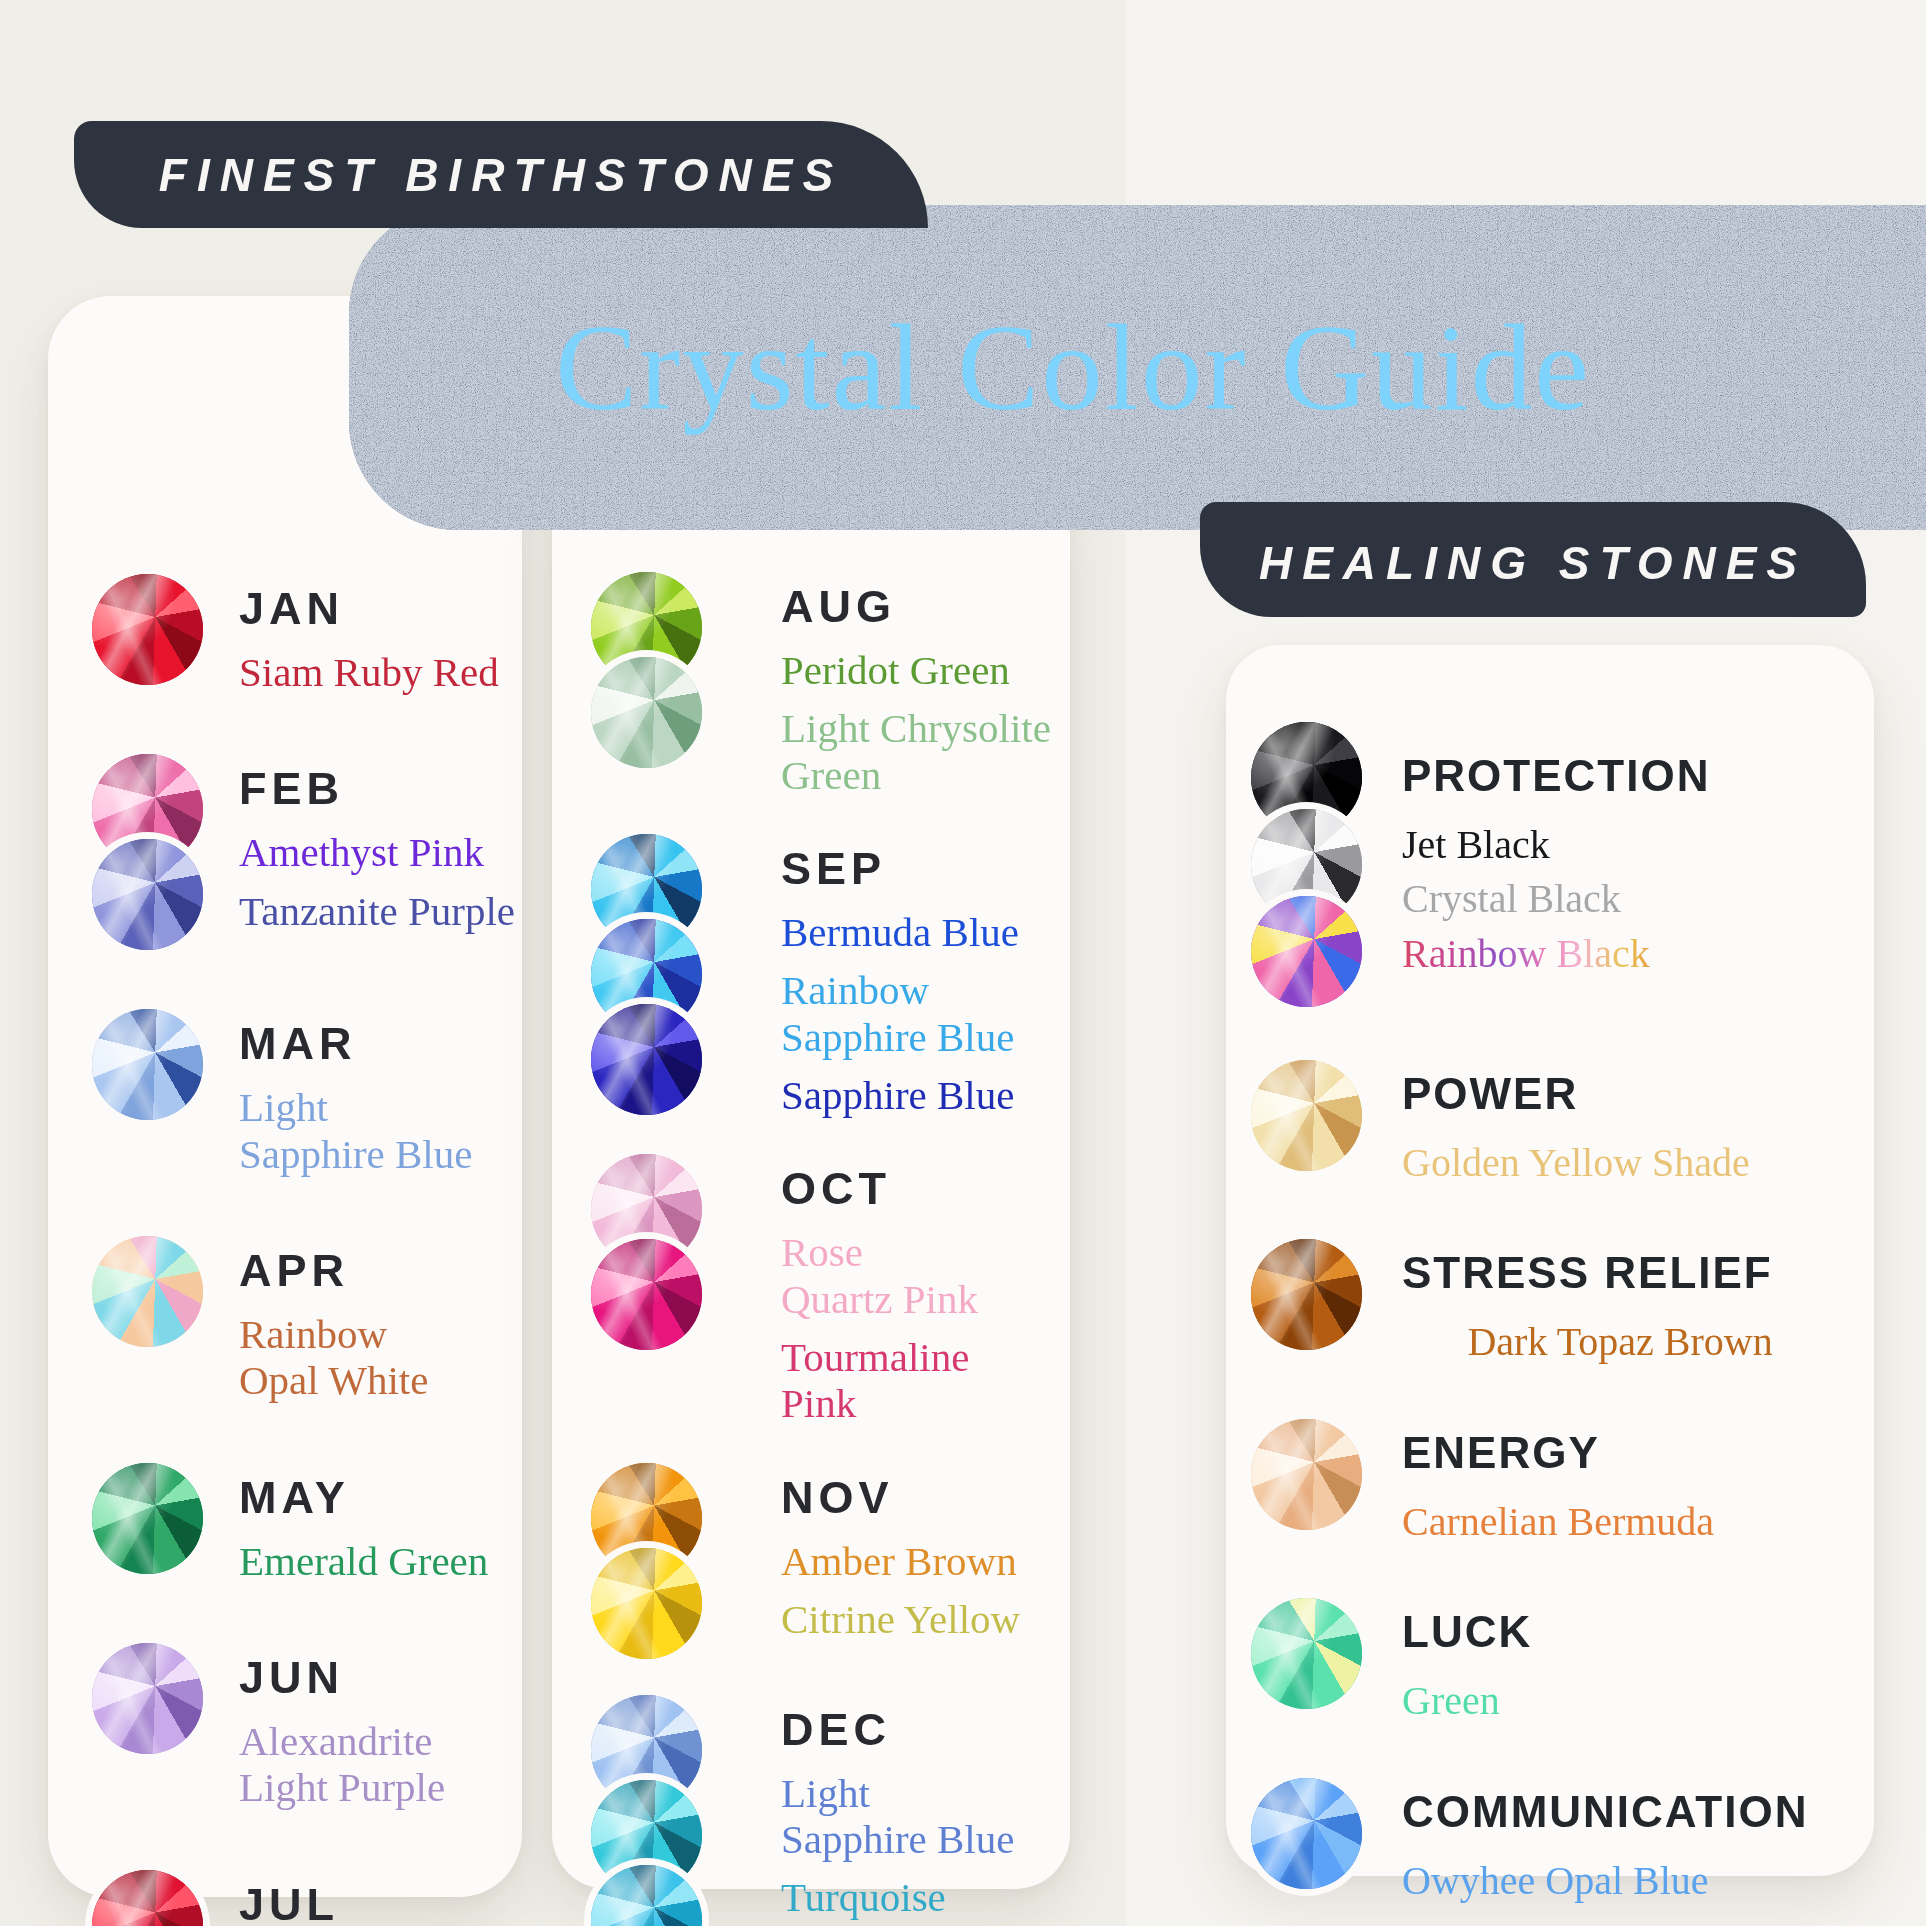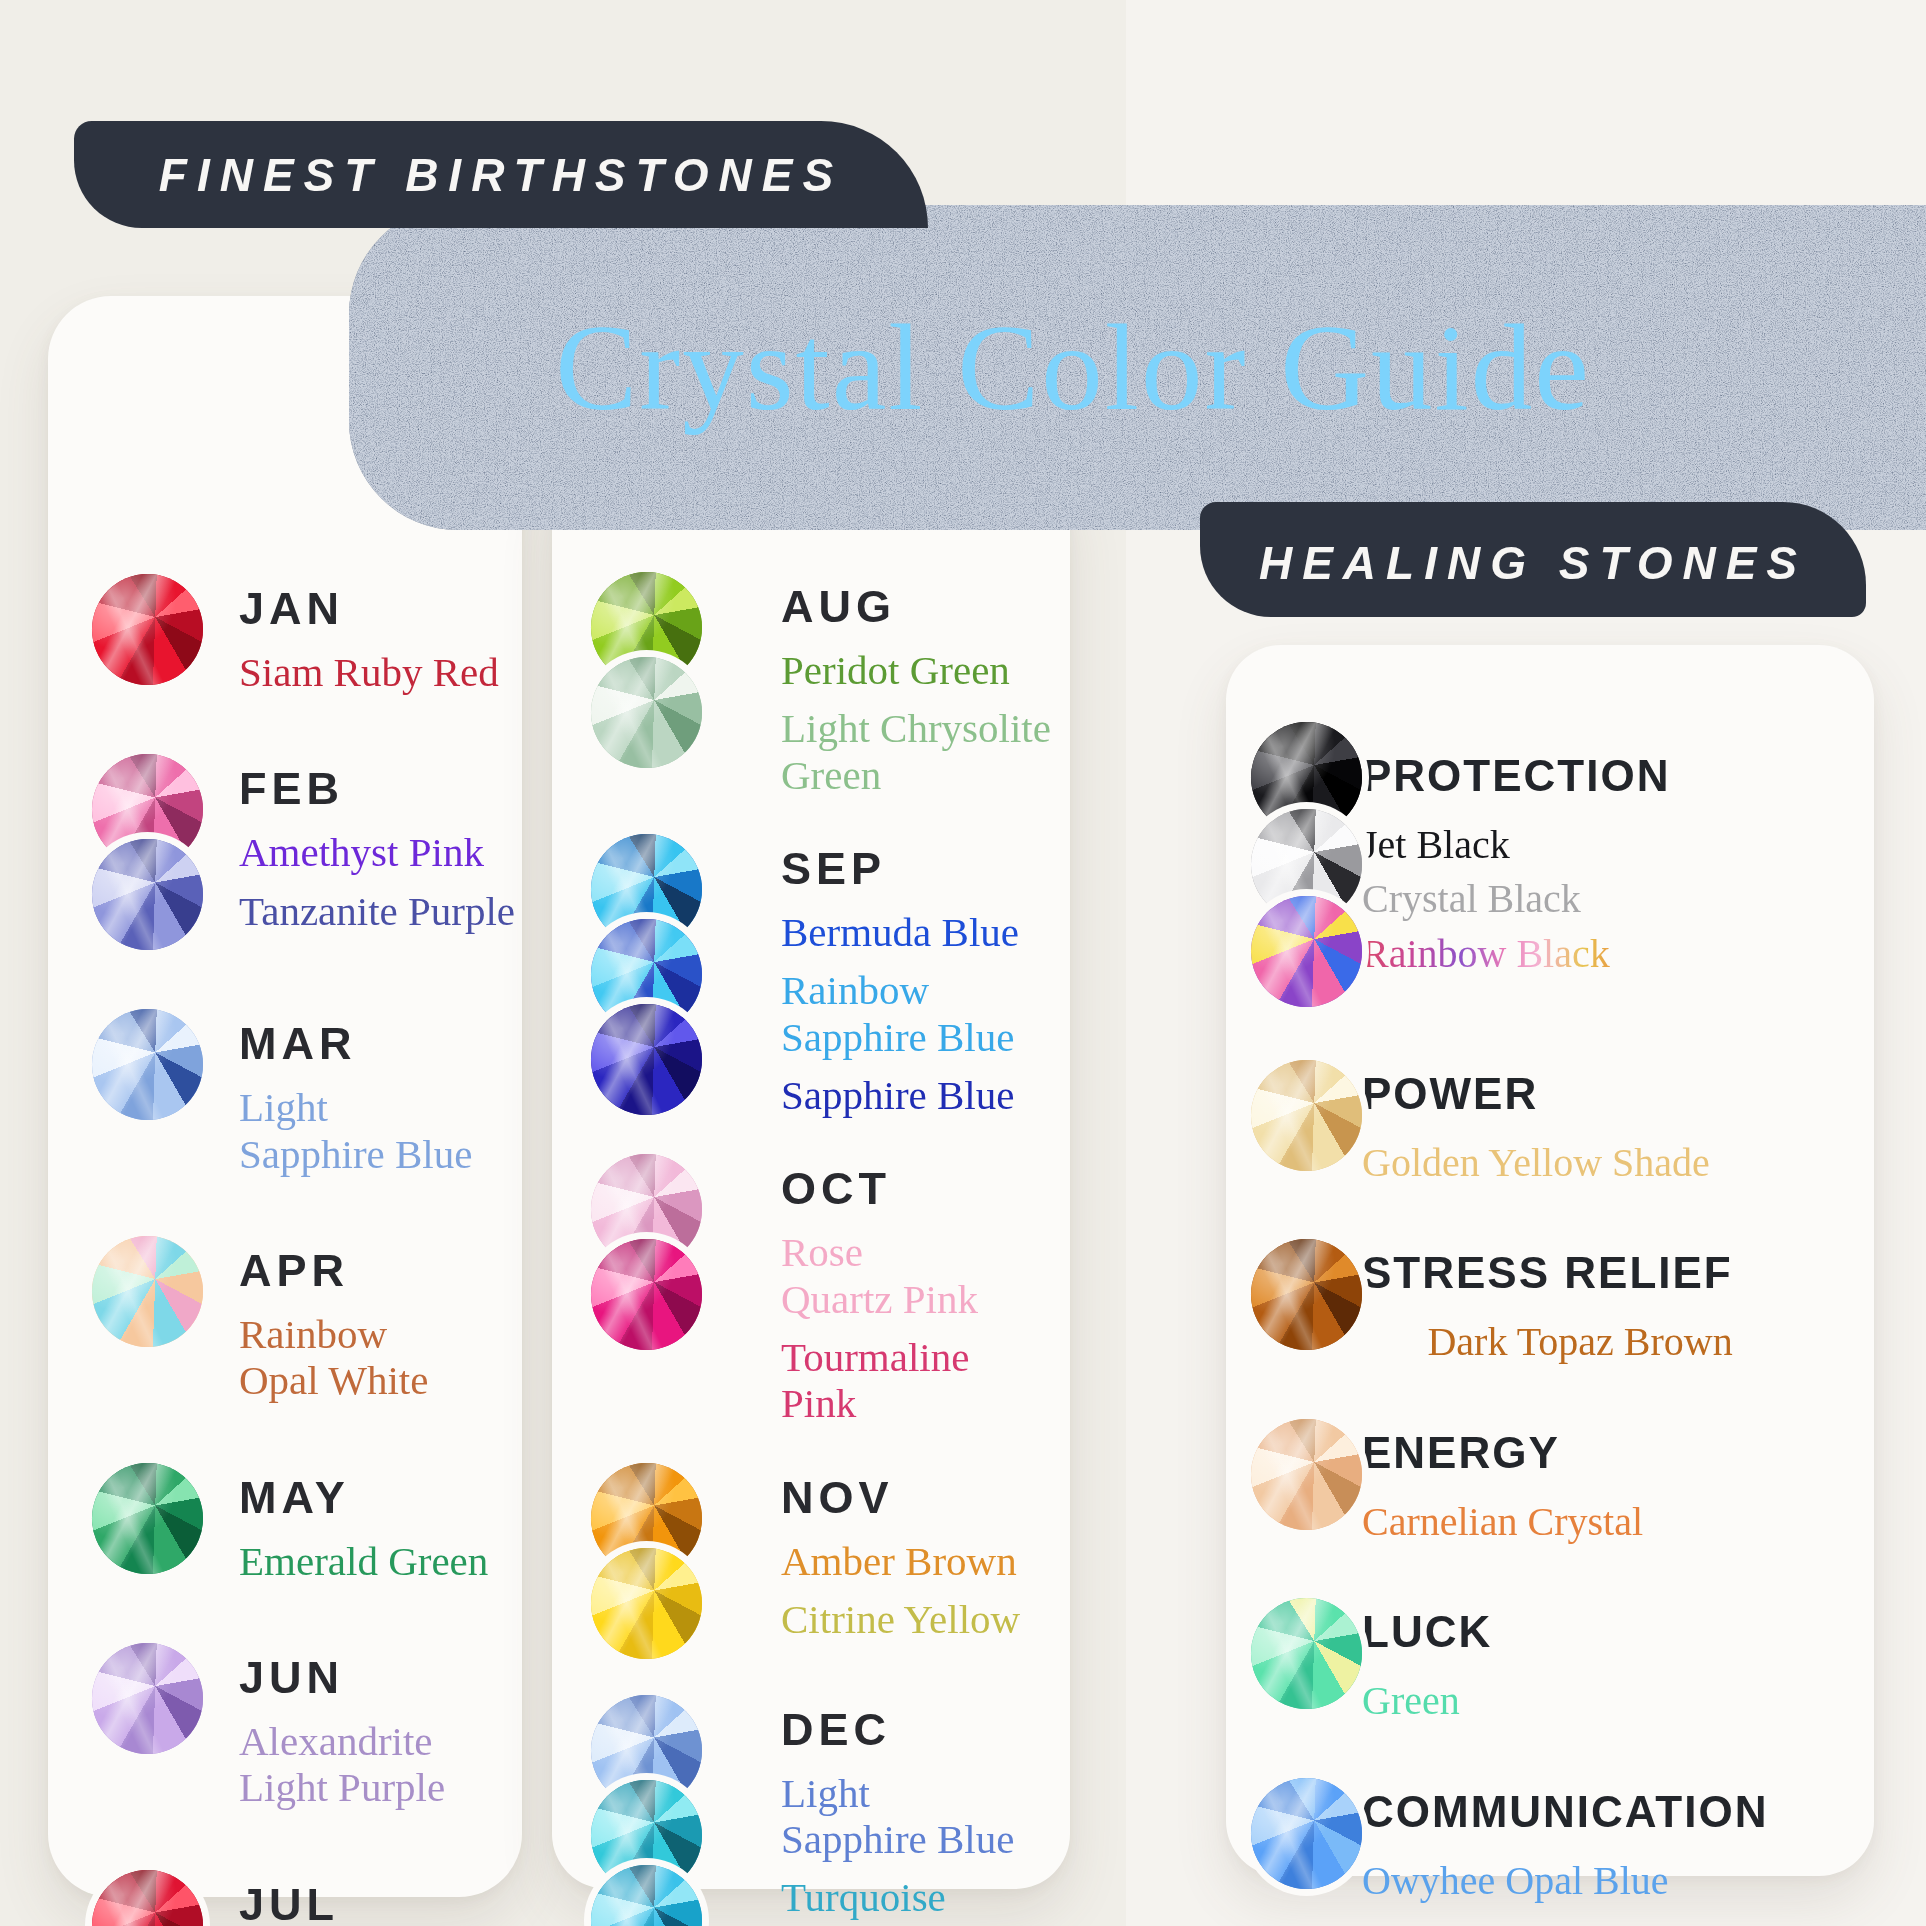--- a/index.html
+++ b/index.html
@@ -55,21 +55,21 @@
       linear-gradient(118deg,rgba(255,255,255,0) 30%,rgba(255,255,255,.45) 38%,rgba(255,255,255,0) 52%),
       linear-gradient(245deg,rgba(255,255,255,0) 55%,rgba(255,255,255,.28) 62%,rgba(255,255,255,0) 70%),
       radial-gradient(circle at 28% 22%,rgba(255,255,255,.5),rgba(255,255,255,0) 45%);}
   .gem + .gem{margin-top:-26px;}
   #col-heal .gem + .gem{margin-top:-24px;}
 
   
   .txt{margin-top:12px;}
   #col-left .txt{margin-left:36px;}
   #col-mid .txt{margin-left:39px;}
-  #col-heal .txt{}
+  #col-heal .txt{margin-left:40px;}
   #col-heal .row:first-child .txt{margin-top:32px;}
   .month{font-weight:700;font-size:45px;line-height:1;letter-spacing:5px;color:#292A2F;}
   .heal-title{font-weight:700;font-size:44px;line-height:1;letter-spacing:2px;color:#23262B;}
   .names{margin-top:18px;}
   #col-heal .names{margin-top:24px;}
   .name{font-family:"Liberation Serif",serif;font-size:41px;line-height:1.13;white-space:pre-line;}
   #col-heal .name{font-size:40px;line-height:1.16;}
   .name + .name{margin-top:12px;}
   #col-heal .name + .name{margin-top:8px;}
   .rainbow-text{background:linear-gradient(90deg,#D9486A 0%,#C84898 16%,#8E52C8 32%,
@@ -297,21 +297,21 @@
             </div>
           </div>
         </div>
         <div class="row">
           <div class="gems">
             <div class="gem" style="--g1: #F2C9A2; --g2: #E8AE80; --g3: #FDEFDD; --g4: #C88E58;"></div>
           </div>
           <div class="txt">
             <div class="heal-title">ENERGY</div>
             <div class="names">
-              <div class="name" style="color: rgb(230, 129, 60);">Carnelian Crystal</div>
+              <div class="name" style="color: rgb(230, 129, 60);">Carnelian Bermuda</div>
             </div>
           </div>
         </div>
         <div class="row">
           <div class="gems">
             <div class="gem" style="--g1: #5BE2AC; --g2: #35C292; --g3: #ABF2D2; --g4: #EEF2A2;"></div>
           </div>
           <div class="txt">
             <div class="heal-title">LUCK</div>
             <div class="names">

